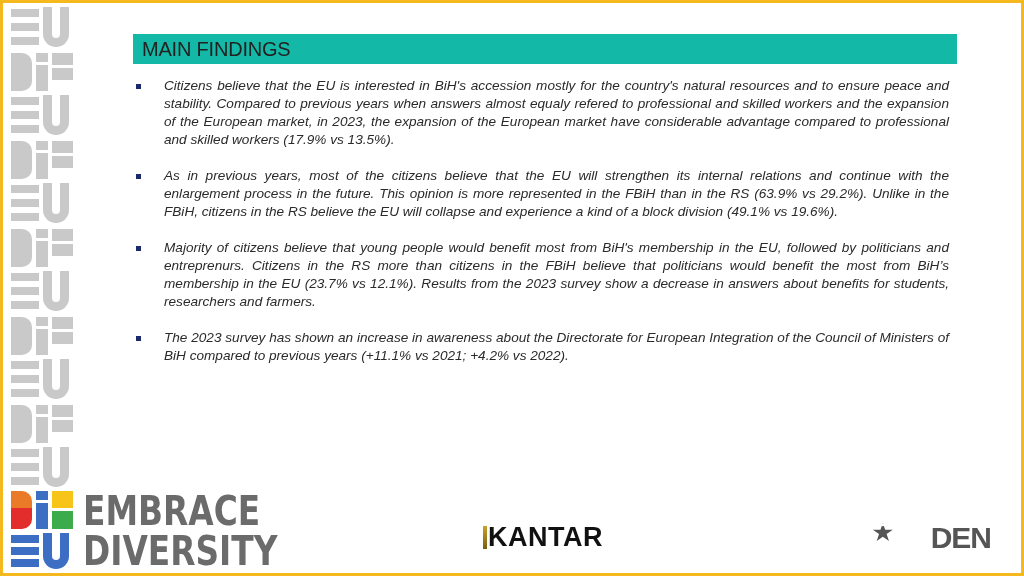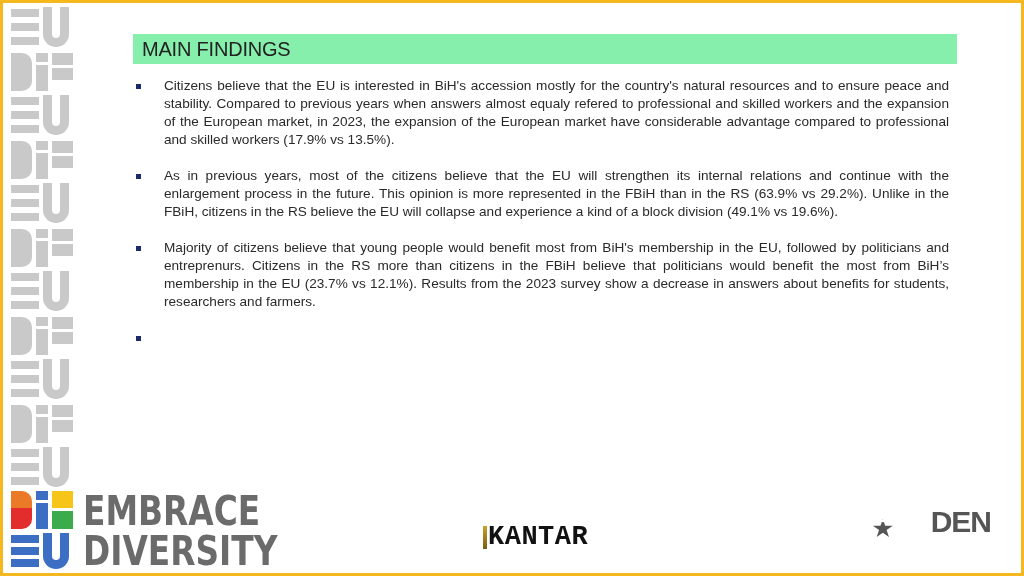--- a/index.html
+++ b/index.html
@@ -47,51 +47,52 @@
     position: absolute; left: 80px; top: 488px;
     color: #6b6b6b; font-family: "DejaVu Sans", sans-serif; font-weight: bold;
     font-size: 40px; line-height: 40px; letter-spacing: 0px;
     transform: scaleX(0.82); transform-origin: left top;
   }
   .embrace div { height: 40px; }
 
   
   .header {
     position: absolute; left: 130px; top: 31px; width: 824px; height: 30px;
-    background: #86efac;
+    background: #14b8a6;
     padding-left: 9px;
     display: flex; align-items: center;
   }
   .header-title { font-size: 20px; color: #222; letter-spacing: -0.2px; }
 
   
   .findings {
     position: absolute; left: 130px; top: 74px; width: 816px;
     list-style: none;
   }
   .finding {
     position: relative; padding-left: 31px;
     font-size: 13.6px; line-height: 18px; color: #2a2a2a;
     text-align: justify;
     margin-bottom: 18px;
+    font-style: italic;
   }
   .bullet {
     position: absolute; left: 3px; top: 7px; width: 5px; height: 5px; background: #1b2a6b;
   }
 
   
   .kantar {
     position: absolute; left: 480px; top: 519px;
     font-size: 27px; font-weight: bold; color: #111; letter-spacing: 0.5px;
-    display: flex; align-items: center; font-family: Liberation Mono, monospace;
+    display: flex; align-items: center;
   }
   .kantar .k-bar { display: inline-block; width: 4px; height: 23px; background: linear-gradient(#c9a227, #7a5e10); margin-right: 1px; }
   .dei {
     position: absolute; left: 868px; top: 502px; width: 120px; height: 50px;
-    display: flex; align-items: flex-start; gap: 40px;
+    display: flex; align-items: flex-end; gap: 40px;
   }
   .dei-star { width: 46px; height: 46px; }
   .dei-text { font-size: 30px; font-weight: bold; color: #555; margin-left: -4px; letter-spacing: -1px; }
 </style>
 </head>
 <body>
 
 <div class="slide">
 
   <div class="deco">
@@ -238,20 +239,24 @@
     <li class="finding">
       <span class="bullet"></span>
       <span>As in previous years, most of the citizens believe that the EU will strengthen its internal relations and continue with the enlargement process in the future. This opinion is more represented in the FBiH than in the RS (63.9% vs 29.2%). Unlike in the FBiH, citizens in the RS believe the EU will collapse and experience a kind of a block division (49.1% vs 19.6%).</span>
     </li>
     <li class="finding">
       <span class="bullet"></span>
       <span>Majority of citizens believe that young people would benefit most from BiH's membership in the EU, followed by politicians and entreprenurs. Citizens in the RS more than citizens in the FBiH believe that politicians would benefit the most from BiH’s membership in the EU (23.7% vs 12.1%). Results from the 2023 survey show a decrease in answers about benefits for students, researchers and farmers.</span>
     </li>
     <li class="finding">
       <span class="bullet"></span>
+    </li>
+    <li class="finding">
+      <span class="bullet"></span>
+      <span>The 2023 survey has shown an increase in awareness about the Directorate for European Integration of the Council of Ministers of BiH compared to previous years (+11.1% vs 2021; +4.2% vs 2022).</span>
     </li>
   </ul>
 
   <div class="kantar">
     <span class="k-bar"></span>
     <span>KANTAR</span>
   </div>
 
   <div class="dei">
     <svg class="dei-star" viewBox="0 0 50 50">

